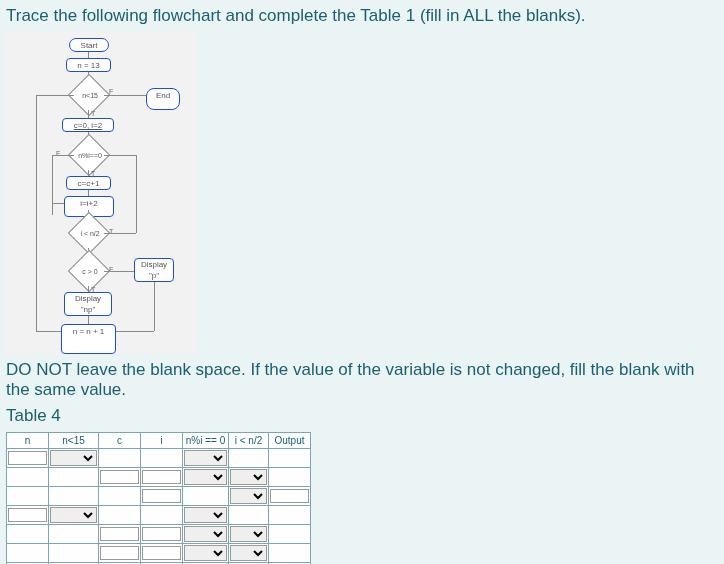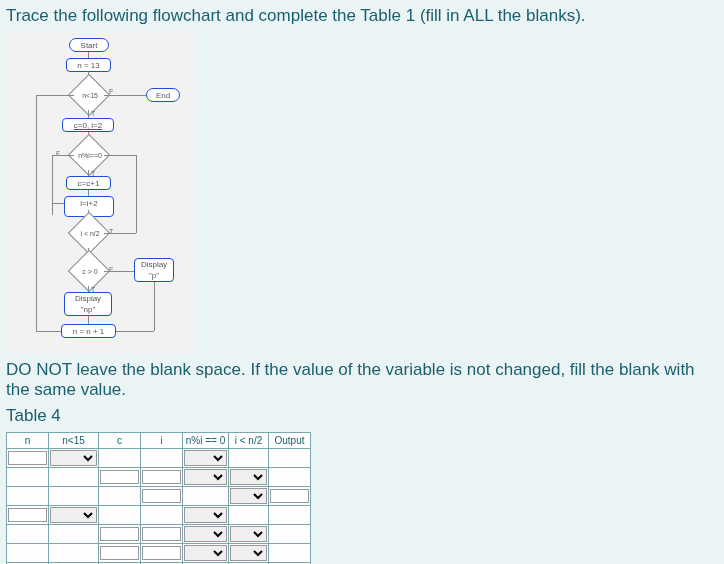--- a/index.html
+++ b/index.html
@@ -104,21 +104,21 @@
 
   <div class="box term" style="left:63px;top:6px;width:40px;height:14px;">Start</div>
   <div class="line" style="left:82px;top:20px;width:1px;height:6px;"></div>
   <div class="box rect" style="left:60px;top:26px;width:45px;height:14px;">n = 13</div>
   <div class="line" style="left:82px;top:40px;width:1px;height:8px;"></div>
   <div class="diamond" style="left:68px;top:48px;">
       <span class="dlabel">n&lt;15</span>
     </div>
   <span class="lbl" style="left:103px;top:56px;">F</span>
   <div class="line" style="left:98px;top:63px;width:42px;height:1px;"></div>
-  <div class="box term" style="left:140px;top:56px;width:34px;height:14px;">End</div>
+  <div class="box term" style="left:140px;top:56px;width:34px;height:22px;">End</div>
   <span class="lbl" style="left:85px;top:78px;">T</span>
   <div class="line" style="left:82px;top:78px;width:1px;height:8px;"></div>
   <div class="box rect" style="left:56px;top:86px;width:52px;height:14px;text-decoration:underline;">c=0, i=2</div>
   <div class="line" style="left:82px;top:100px;width:1px;height:8px;"></div>
   <div class="diamond" style="left:68px;top:108px;">
       <span class="dlabel">n%i==0</span>
     </div>
   <span class="lbl" style="left:50px;top:118px;">F</span>
   <div class="line" style="left:46px;top:123px;width:22px;height:1px;"></div>
   <div class="line" style="left:46px;top:123px;width:1px;height:60px;"></div>
@@ -140,21 +140,21 @@
   <div class="diamond" style="left:68px;top:224px;">
       <span class="dlabel">c &gt; 0</span>
     </div>
   <span class="lbl" style="left:103px;top:234px;">F</span>
   <div class="line" style="left:98px;top:239px;width:30px;height:1px;"></div>
   <div class="box rect" style="left:128px;top:226px;width:40px;height:24px;line-height:11px;">Display<br>"p"</div>
   <span class="lbl" style="left:85px;top:254px;">T</span>
   <div class="line" style="left:82px;top:254px;width:1px;height:6px;"></div>
   <div class="box rect" style="left:58px;top:260px;width:48px;height:24px;line-height:11px;">Display<br>"np"</div>
   <div class="line" style="left:82px;top:284px;width:1px;height:8px;"></div>
-  <div class="box rect" style="left:55px;top:292px;width:55px;height:14px;">n = n + 1</div>
+  <div class="box rect" style="left:55px;top:292px;width:55px;height:30px;">n = n + 1</div>
   <div class="line" style="left:148px;top:250px;width:1px;height:49px;"></div>
   <div class="line" style="left:110px;top:299px;width:38px;height:1px;"></div>
   <div class="line" style="left:30px;top:299px;width:25px;height:1px;"></div>
   <div class="line" style="left:30px;top:63px;width:1px;height:236px;"></div>
   <div class="line" style="left:30px;top:63px;width:38px;height:1px;"></div>
 </div>
 
 <div class="note">DO NOT leave the blank space. If the value of the variable is not changed, fill the blank with the same value.</div>
 <div class="table-title">Table 4</div>
 

